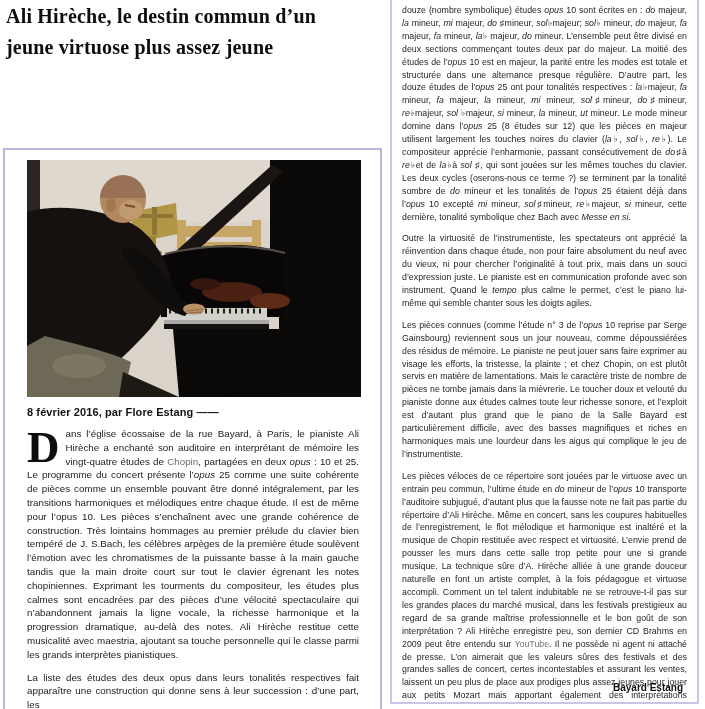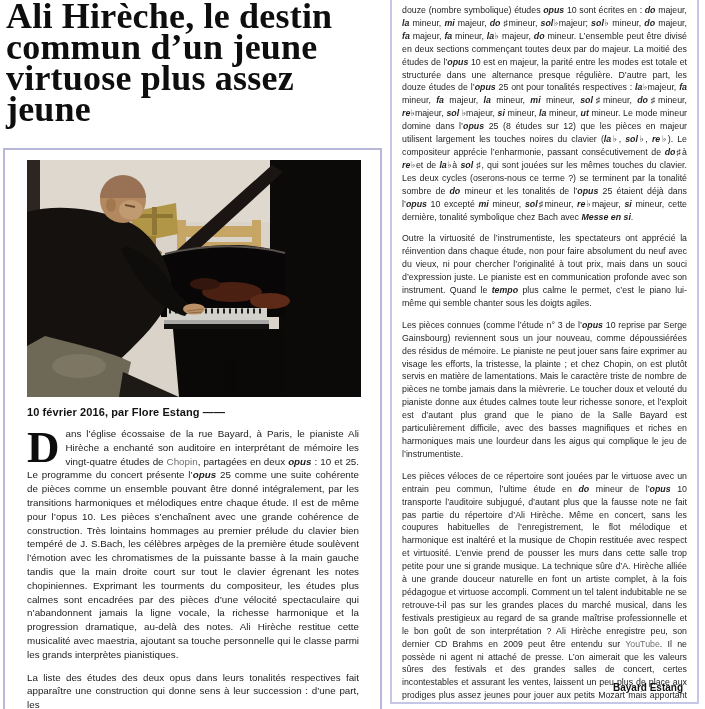--- a/index.html
+++ b/index.html
@@ -2,21 +2,21 @@
 <html><head>
 <meta charset="utf-8">
 <style>
   * { box-sizing: border-box; margin: 0; padding: 0; }
   html,body { width:705px; height:709px; background:#ffffff; overflow:hidden; position:relative;
     font-family:"Liberation Sans","DejaVu Sans",sans-serif; }
 
   .page-title{
     position:absolute; left:6px; top:1px; width:352px;
     font-family:"Liberation Serif","DejaVu Serif",serif;
-    font-weight:700; font-size:36px; line-height:31px; color:#0e0e0e;
+    font-weight:700; font-size:20px; line-height:31px; color:#0e0e0e;
     letter-spacing:.2px;
   }
 
   
   .left-box{
     position:absolute; left:3px; top:148px; width:379px; height:600px;
     border:2px solid #b7b7da; background:#fff;
     padding:10px 21px 10px 22px;
   }
   .photo-wrap{ width:334px; height:237px; overflow:hidden; background:#d9d3ca; }
@@ -46,21 +46,21 @@
   .right-box p{
     font-size:8.8px; line-height:12.9px; text-align:justify; color:#1e1e1e;
     margin-bottom:9px;
   }
   .signature{
     position:absolute; bottom:9px; right:14px;
     font-size:10px; font-weight:700; color:#111;
   }
 
   .lnk{ color:#6f6f6f; }
-  i{ font-style:italic;font-weight:bold; }
+  i{ font-style:italic; }
 </style>
 </head>
 <body>
 
 <h1 class="page-title">Ali Hirèche, le destin commun d’un jeune virtuose plus assez jeune</h1>
 
 <div class="left-box">
   <div class="photo-wrap">
     <svg width="334" height="237" viewBox="0 0 334 237" xmlns="http://www.w3.org/2000/svg">
 
@@ -123,21 +123,21 @@
         <path d="M98,86 C120,92 134,108 144,124 C152,136 158,142 166,146 L158,156 C142,152 124,138 112,120 C104,108 98,96 94,90 Z" fill="#0f0d0b"></path>
         <ellipse cx="167" cy="149" rx="11" ry="5.5" fill="#bb9066"></ellipse>
         <path d="M160,151 L176,149 M162,153 L175,152" stroke="#8f6a45" stroke-width="1" fill="none"></path>
         <path d="M18,176 C48,184 84,192 104,202 L96,237 L0,237 L0,186 Z" fill="#6e6857"></path>
         <ellipse cx="52" cy="206" rx="27" ry="12" fill="#7d7663"></ellipse>
         <polygon points="96,212 152,237 92,237" fill="#1d1a16"></polygon>
       </g>
     </svg>
   </div>
 
-  <div class="byline">10 février 2016, par Flore Estang ——</div>
+  <div class="byline">8 février 2016, par Flore Estang ——</div>
 
   <div class="lead">
     <p><span class="dropcap">D</span><span>ans l’église écossaise de la rue Bayard, à Paris, le pianiste Ali Hirèche a enchanté son auditoire en interprétant de mémoire les vingt-quatre études de <span class="lnk">Chopin</span>, partagées en deux <i>opus</i> : 10 et 25. Le programme du concert présente l’<i>opus</i> 25 comme une suite cohérente de pièces comme un ensemble pouvant être donné intégralement, par les transitions harmoniques et mélodiques entre chaque étude. Il est de même pour l’opus 10. Les pièces s’enchaînent avec une grande cohérence de construction. Très lointains hommages au premier prélude du clavier bien tempéré de J. S.Bach, les célèbres arpèges de la première étude soulèvent l’émotion avec les chromatismes de la puissante basse à la main gauche tandis que la main droite court sur tout le clavier égrenant les notes chopiniennes. Exprimant les tourments du compositeur, les études plus calmes sont encadrées par des pièces d’une vélocité spectaculaire qui n’abandonnent jamais la ligne vocale, la richesse harmonique et la progression dramatique, au-delà des notes. Ali Hirèche restitue cette musicalité avec maestria, ajoutant sa touche personnelle qui le classe parmi les grands interprètes pianistiques.</span></p>
     <p>La liste des études des deux opus dans leurs tonalités respectives fait apparaître une construction qui donne sens à leur succession : d’une part, les</p>
   </div>
 </div>
 
 <div class="right-box">
   <p>douze (nombre symbolique) études <i>opus</i> 10 sont écrites en : <i>do</i> majeur, <i>la</i> mineur, <i>mi</i> majeur, <i>do</i> ♯mineur, <i>sol</i>♭majeur; <i>sol</i>♭ mineur, <i>do</i> majeur, <i>fa</i> majeur, <i>fa</i> mineur, <i>la</i>♭ majeur, <i>do</i> mineur. L’ensemble peut être divisé en deux sections commençant toutes deux par do majeur. La moitié des études de l’<i>opus</i> 10 est en majeur, la parité entre les modes est totale et structurée dans une alternance presque régulière. D’autre part, les douze études de l’<i>opus</i> 25 ont pour tonalités respectives : <i>la</i>♭majeur, <i>fa</i> mineur, <i>fa</i> majeur, <i>la</i> mineur, <i>mi</i> mineur, <i>sol</i>♯mineur, <i>do</i>♯mineur, <i>re</i>♭majeur, <i>sol</i> ♭majeur, <i>si</i> mineur, <i>la</i> mineur, <i>ut</i> mineur. Le mode mineur domine dans l’<i>opus</i> 25 (8 études sur 12) que les pièces en majeur utilisent largement les touches noires du clavier (<i>la</i>♭, <i>sol</i>♭, <i>re</i>♭). Le compositeur apprécie l’enharmonie, passant consécutivement de <i>do</i>♯à <i>re</i>♭et de <i>la</i>♭à <i>sol</i> ♯, qui sont jouées sur les mêmes touches du clavier. Les deux cycles (oserons-nous ce terme ?) se terminent par la tonalité sombre de <i>do</i> mineur et les tonalités de l’<i>opus</i> 25 étaient déjà dans l’<i>opus</i> 10 excepté <i>mi</i> mineur, <i>sol</i>♯mineur, <i>re</i>♭majeur, <i>si</i> mineur, cette dernière, tonalité symbolique chez Bach avec <i>Messe en si</i>.</p>
   <p>Outre la virtuosité de l’instrumentiste, les spectateurs ont apprécié la réinvention dans chaque étude, non pour faire absolument du neuf avec du vieux, ni pour chercher l’originalité à tout prix, mais dans un souci d’expression juste. Le pianiste est en communication profonde avec son instrument. Quand le <i>tempo</i> plus calme le permet, c’est le piano lui-même qui semble chanter sous les doigts agiles.</p>

